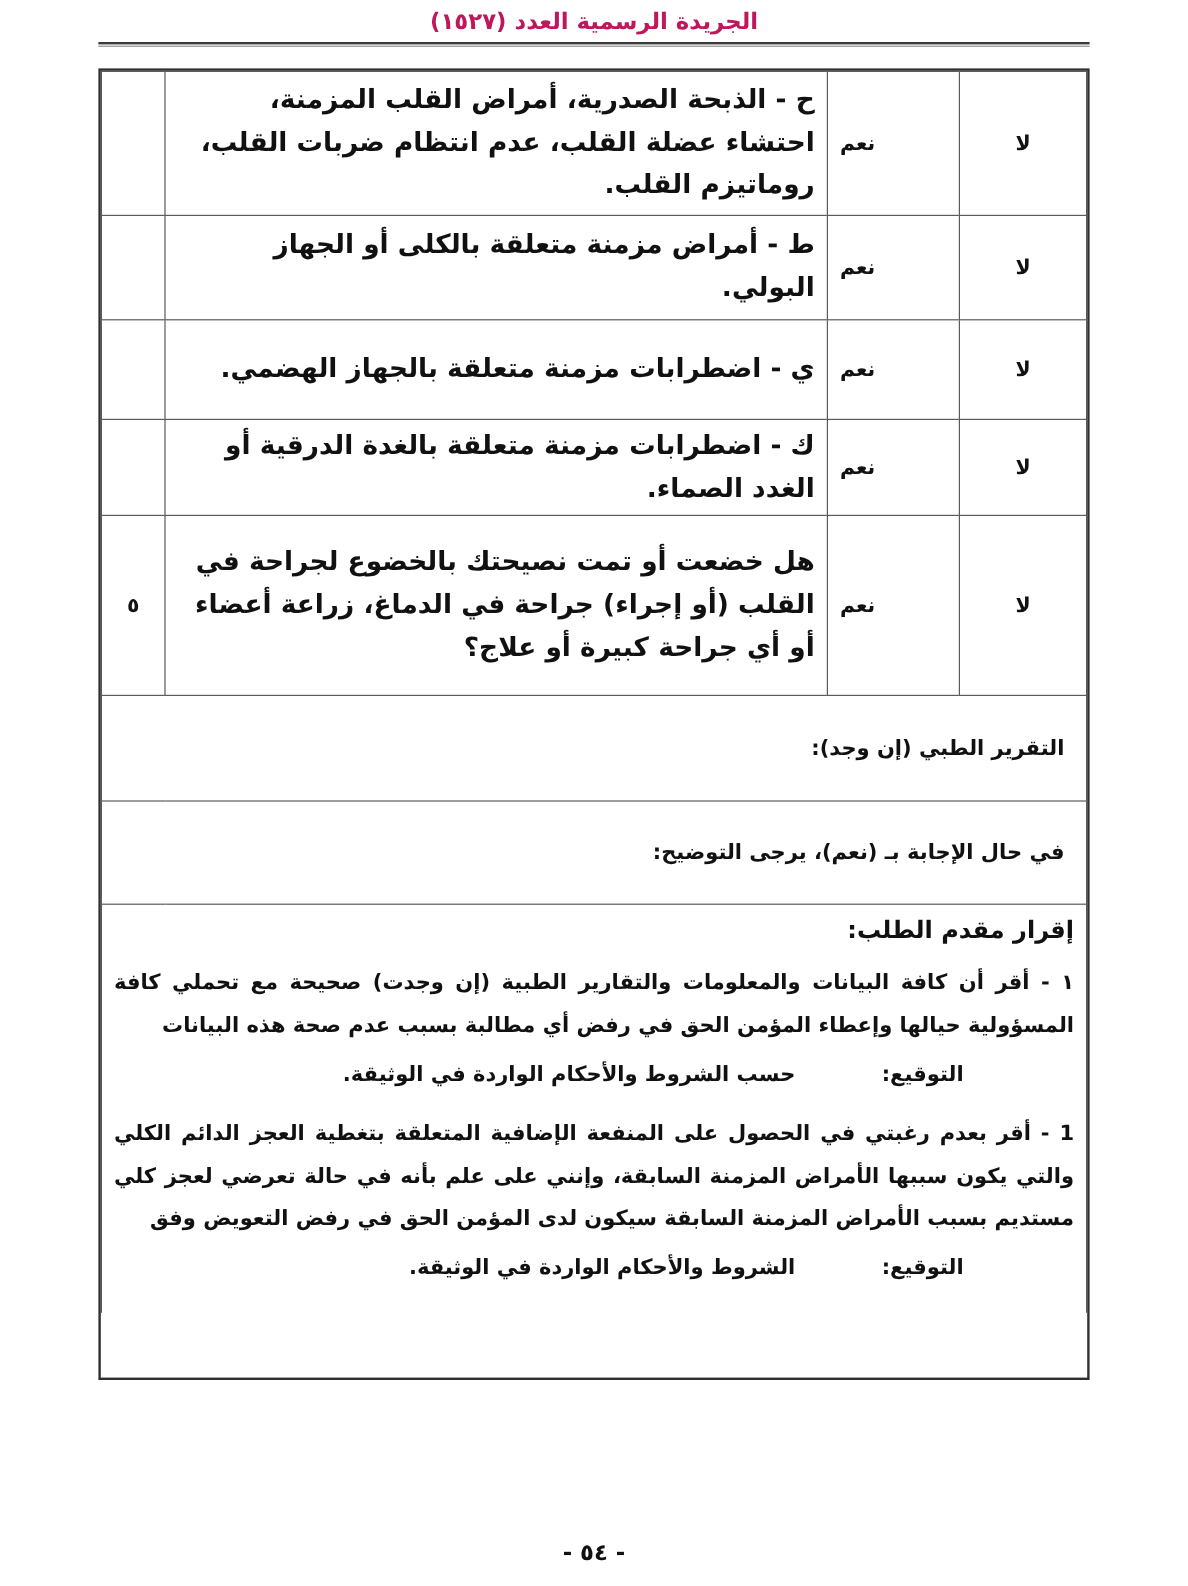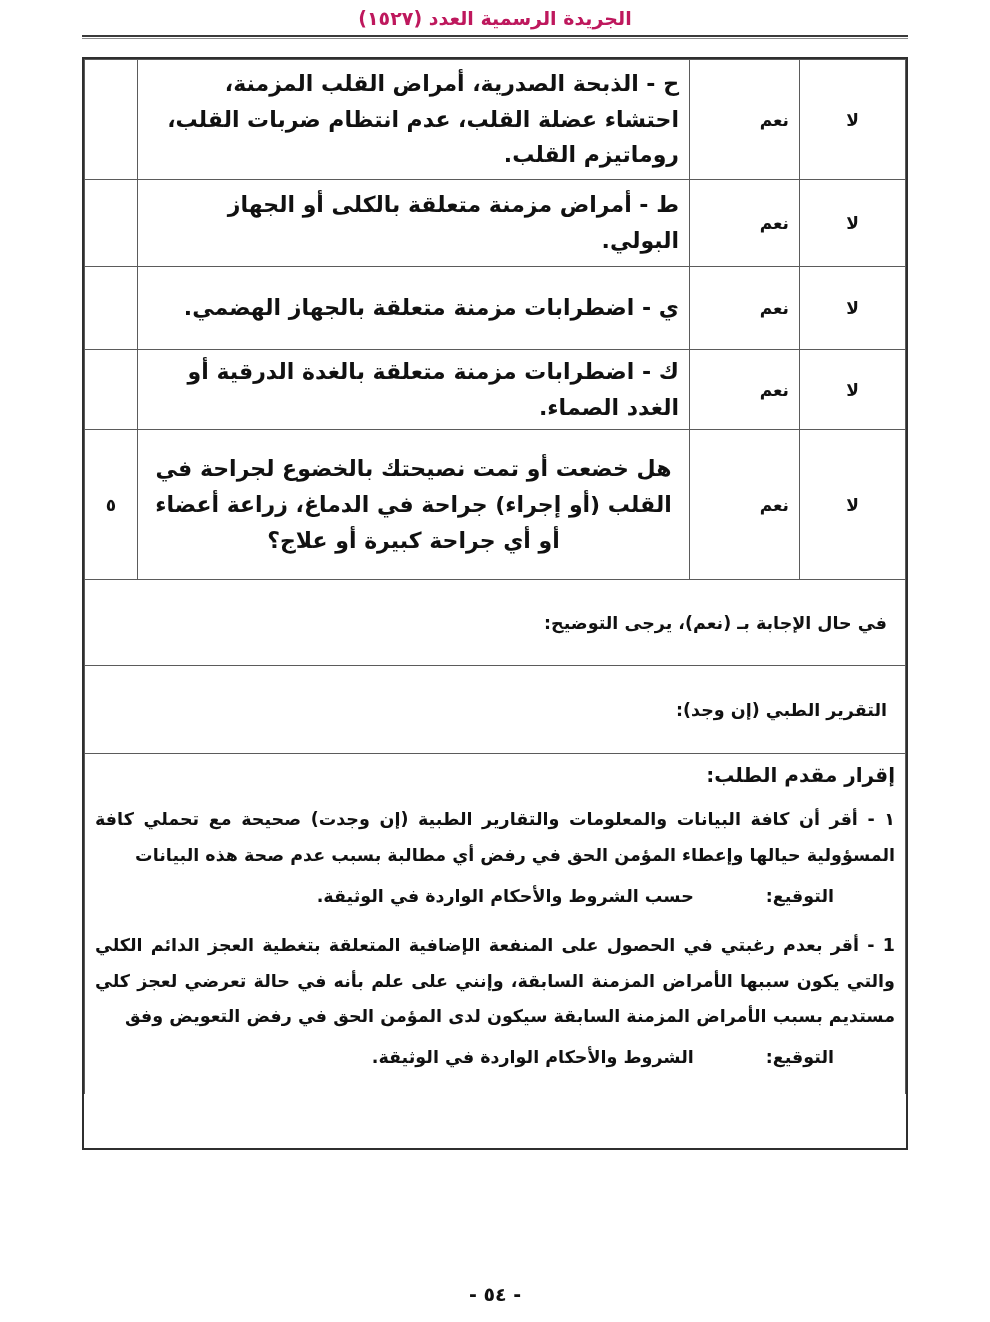--- a/index.html
+++ b/index.html
@@ -64,31 +64,31 @@
   }
   .tbl td {
     border: 1.6px solid #5b5b5b;
     vertical-align: middle;
     padding: 4px 10px;
     box-sizing: border-box;
   }
 
   .col-num   { width: 53px;  text-align: center; font-size: 17px; font-weight: bold; }
   .col-desc  { width: auto;  text-align: right; }
-  .col-yes   { width: 110px; text-align: right; }
+  .col-yes   { width: 110px; text-align: left; }
   .col-no    { width: 106px; text-align: center; }
 
   .desc-text {
     font-size: 22px;
     font-weight: bold;
     line-height: 1.62;
     letter-spacing: 0.1px;
     color: #111;
   }
-  .desc-text.centered { text-align: center; }
+  .desc-text.centered { }
   .ans {
     font-size: 17px;
     font-weight: bold;
   }
 
   .r1 { height: 120px; }
   .r2 { height: 87px; }
   .r3 { height: 83px; }
   .r4 { height: 80px; }
   .r5 { height: 150px; }
@@ -130,21 +130,21 @@
     font-size: 17.5px;
     font-weight: bold;
     line-height: 2.02;
     padding-right: 0;
     margin-bottom: 14px;
   }
   .decl-last-line .tail {
     margin-right: 72px;
   }
   .decl-last-line .sig {
-    margin-right: 61px;
+    margin-right: 92px;
   }
 
   
   .page-number {
     position: absolute;
     top: 1283px;
     right: 0;
     left: 0;
     text-align: center;
     font-size: 19px;
@@ -233,29 +233,29 @@
           <span class="ans">نعم</span>
         </td>
         <td class="col-desc">
           <div class="desc-text centered">هل خضعت أو تمت نصيحتك بالخضوع لجراحة في القلب (أو إجراء) جراحة في الدماغ، زراعة أعضاء أو أي جراحة كبيرة أو علاج؟</div>
         </td>
         <td class="col-num">
           <span>٥</span>
         </td>
       </tr>
 
+      <tr class="wide-row wr2">
+        <td colspan="4">
+          <span>التقرير الطبي (إن وجد):</span>
+        </td>
+      </tr>
+
       <tr class="wide-row wr1">
         <td colspan="4">
           <span>في حال الإجابة بـ (نعم)، يرجى التوضيح:</span>
-        </td>
-      </tr>
-
-      <tr class="wide-row wr2">
-        <td colspan="4">
-          <span>التقرير الطبي (إن وجد):</span>
         </td>
       </tr>
 
       <tr>
         <td colspan="4" class="decl-cell" style="border-bottom:none;">
 
           <div class="decl-title">إقرار مقدم الطلب:</div>
 
           <div>
             <p class="decl-para">١ - أقر أن كافة البيانات والمعلومات والتقارير الطبية (إن وجدت) صحيحة مع تحملي كافة المسؤولية حيالها وإعطاء المؤمن الحق في رفض أي مطالبة بسبب عدم صحة هذه البيانات</p>

